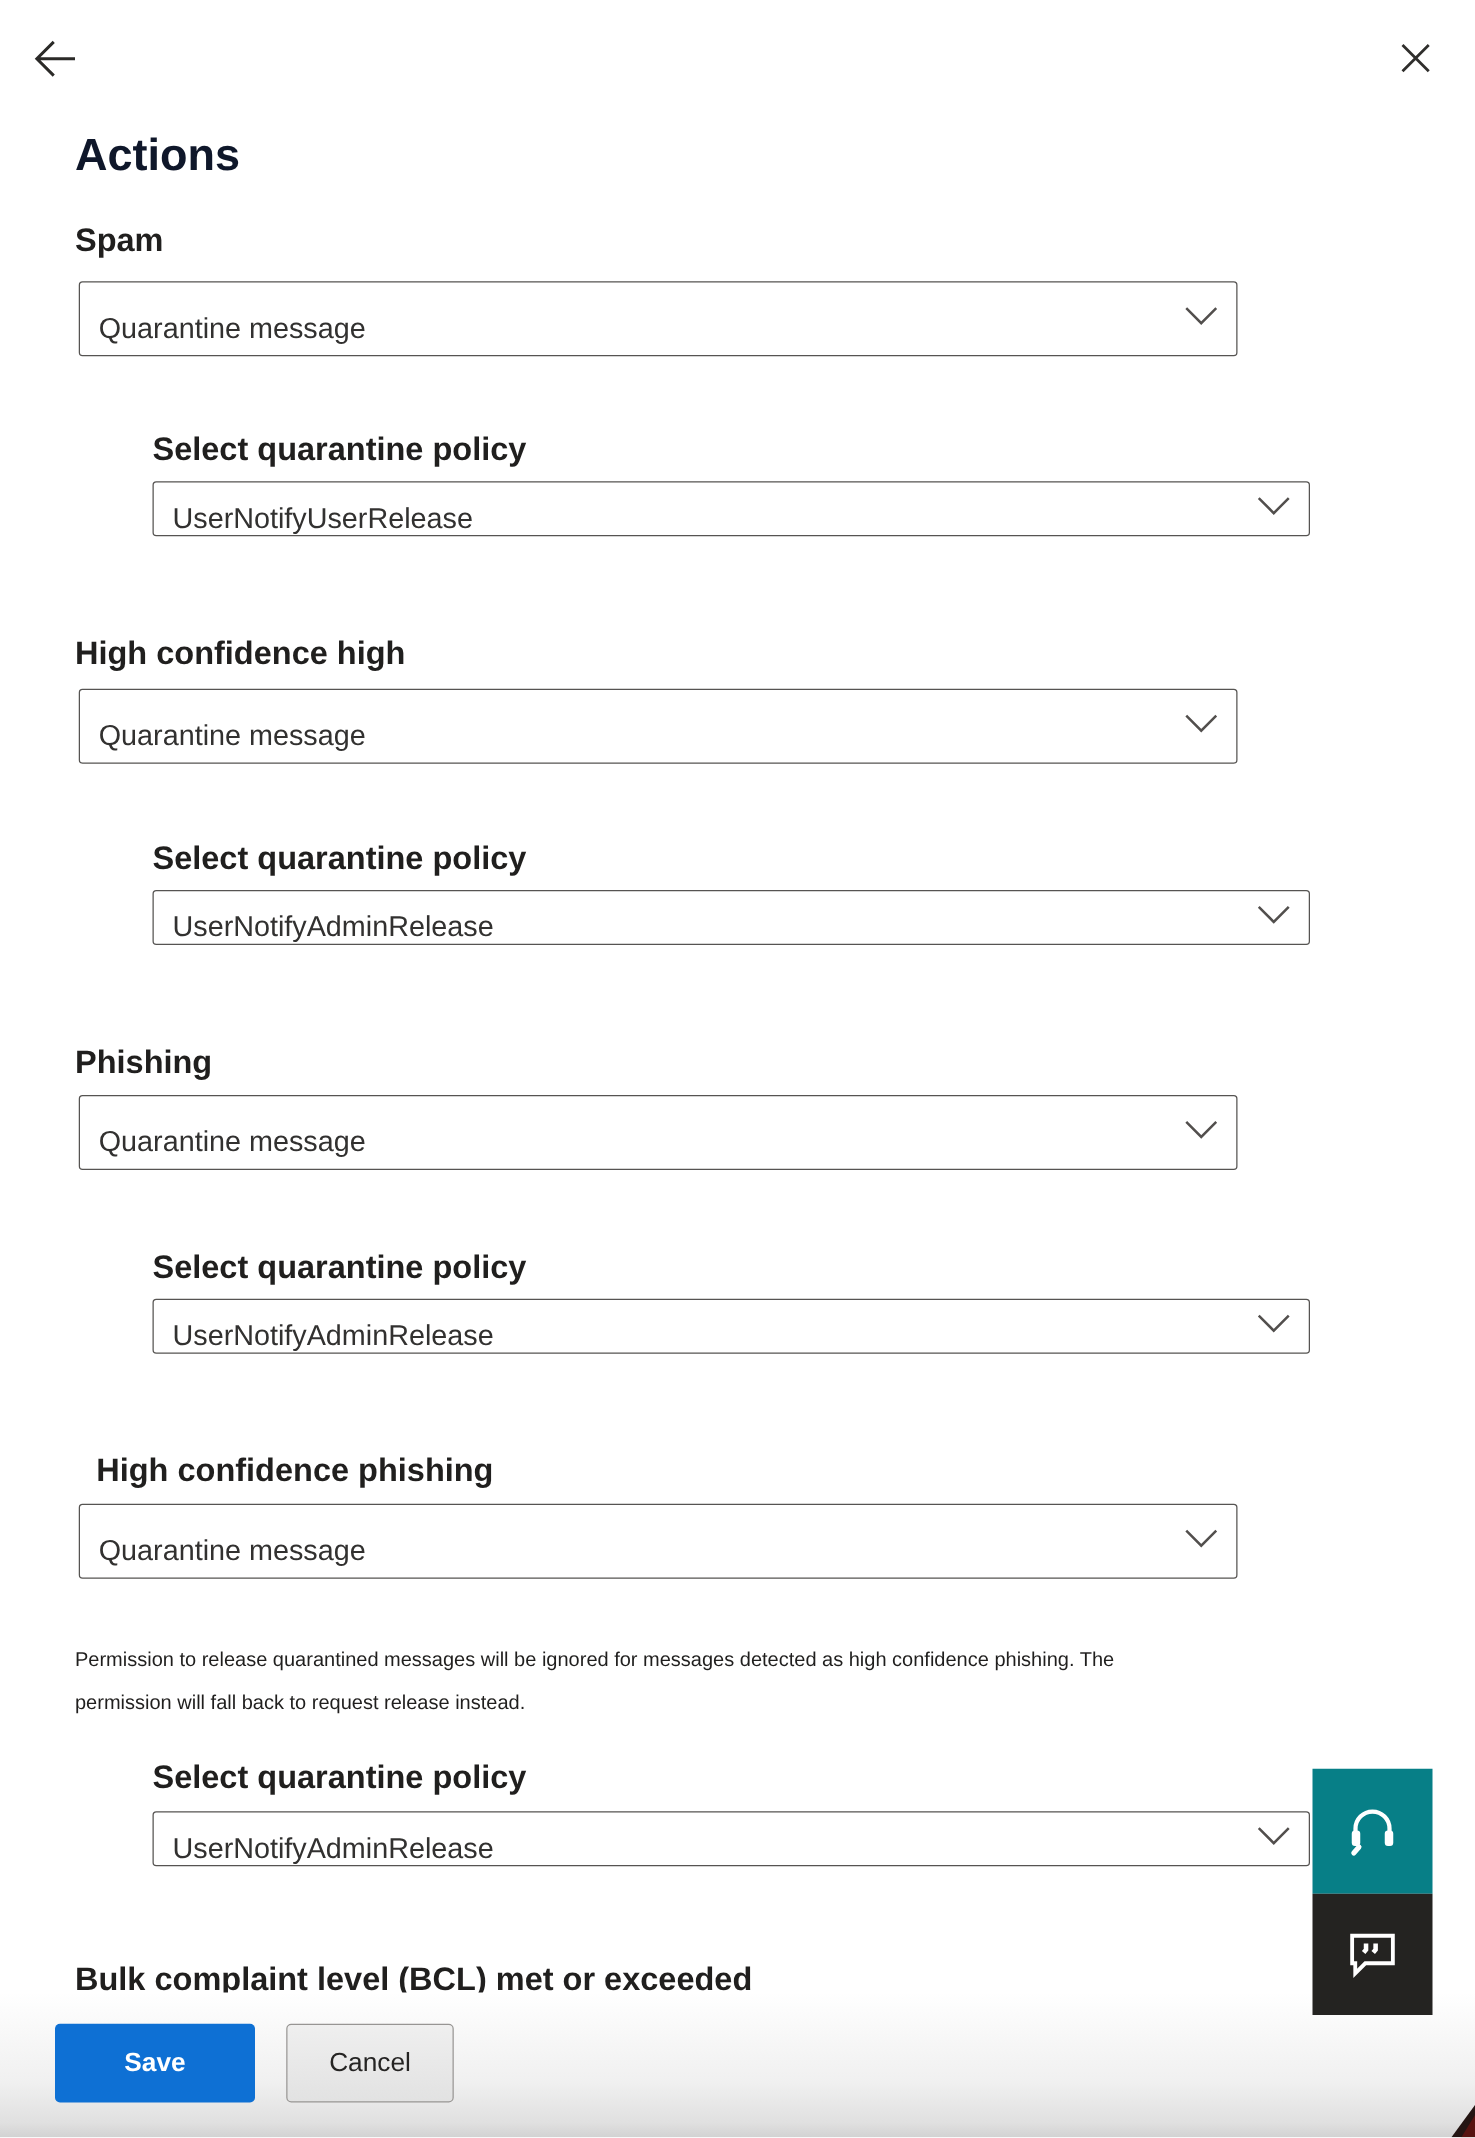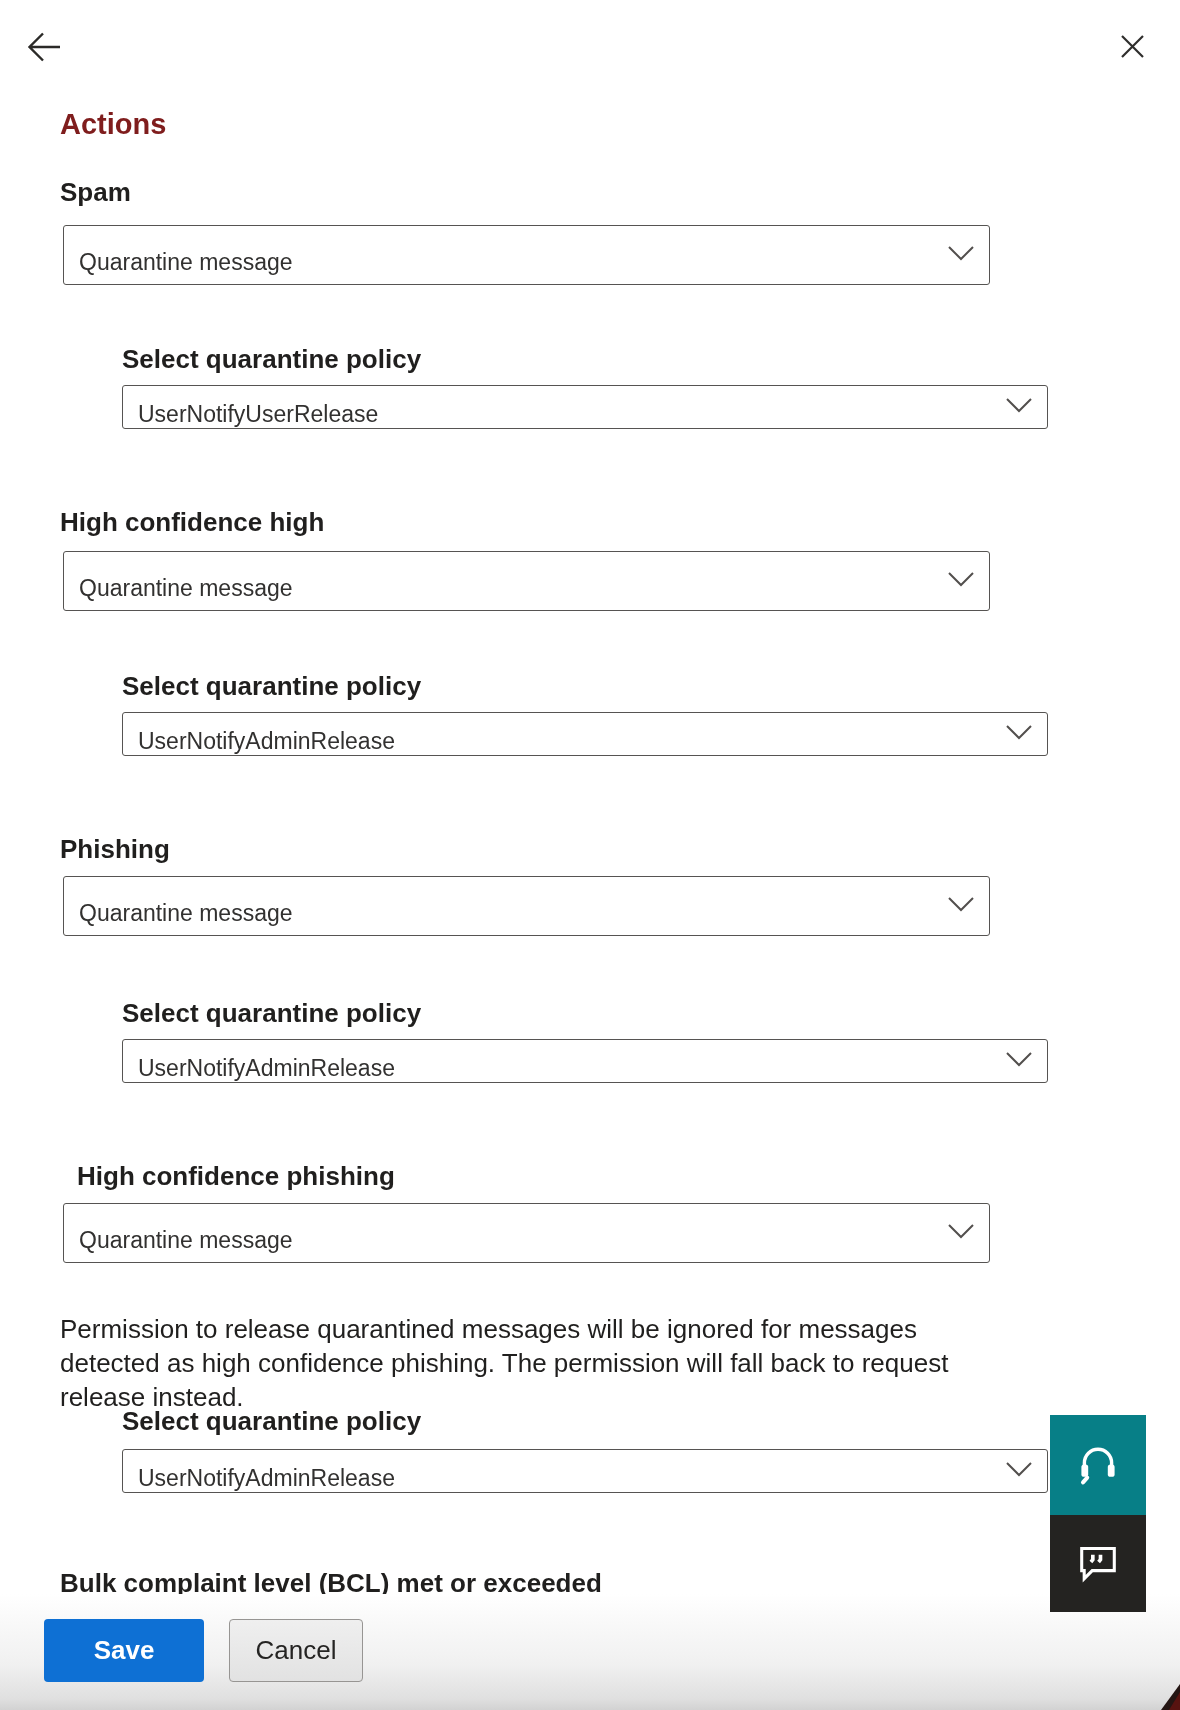--- a/index.html
+++ b/index.html
@@ -11,21 +11,21 @@
     font-family:"Liberation Sans", sans-serif;
     color:#201f1e;
   }
   .icon-btn{
     position:absolute;
     background:transparent;border:none;padding:0;margin:0;cursor:pointer;
     display:flex;align-items:center;justify-content:center;
   }
   .page-title{
     position:absolute;left:60px;top:102px;
-    font-size:29px;font-weight:700;color:#7f1d1d;line-height:44px;margin:0;
+    font-size:36px;font-weight:700;color:#0f172a;line-height:44px;margin:0;
   }
   .sec-label{
     position:absolute;
     font-size:26px;font-weight:600;color:#201f1e;line-height:27px;
     white-space:nowrap;
   }
   .dd{
     position:absolute;
     height:60px;
     box-sizing:border-box;
@@ -37,34 +37,34 @@
     cursor:pointer;
   }
   .dd.indent{height:44px;}
   .dd-text{
     font-size:23px;color:#323130;font-weight:400;
     white-space:nowrap;overflow:hidden;text-overflow:ellipsis;
   }
   .dd .chev{position:absolute;right:14px;top:50%;transform:translateY(-50%);}
   .note{
     position:absolute;left:60px;top:1312px;width:910px;
-    font-size:26px;line-height:34px;color:#201f1e;margin:0;
+    font-size:16px;line-height:34px;color:#201f1e;margin:0;
   }
   .clip-label{
     position:absolute;left:60px;top:1570px;height:25px;overflow:hidden;
   }
   .footer{
     position:absolute;left:0;top:1594px;width:1180px;height:116px;
     background:linear-gradient(180deg,#ffffff 0%,#f8f8f8 28%,#f0f0f0 62%,#e0e0e0 90%,#d2d2d2 100%);
   }
   .btn{
     position:absolute;top:25px;height:63px;
     border-radius:4px;
     font-family:"Liberation Sans", sans-serif;
-    font-size:26px;font-weight:600;
+    font-size:21px;font-weight:600;
     display:flex;align-items:center;justify-content:center;
     cursor:pointer;
   }
   .btn-save{left:44px;width:160px;border:none;color:#ffffff;}
   .btn-cancel{
     left:229px;width:134px;
     background:linear-gradient(180deg,#efefef,#e2e2e2);
     border:1px solid #979593;color:#252423;font-weight:400;
   }
   .side-btn{

